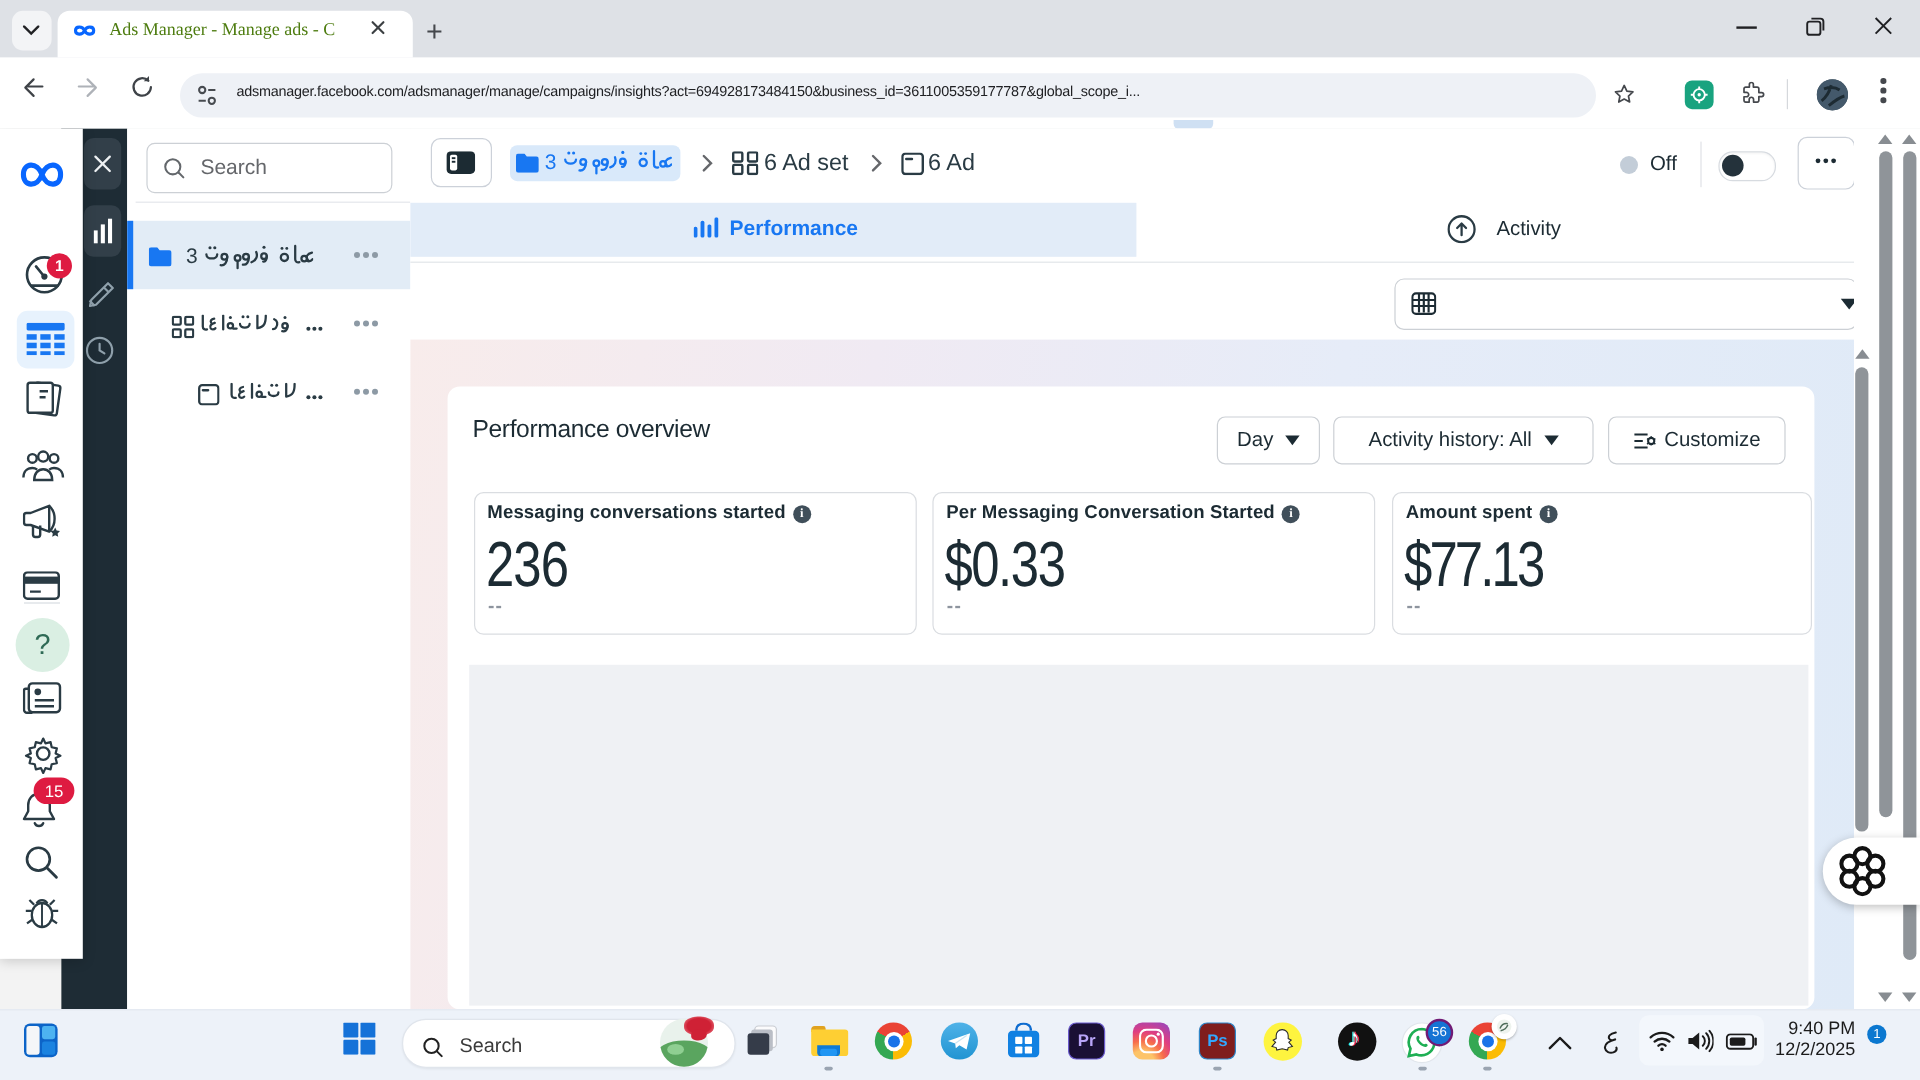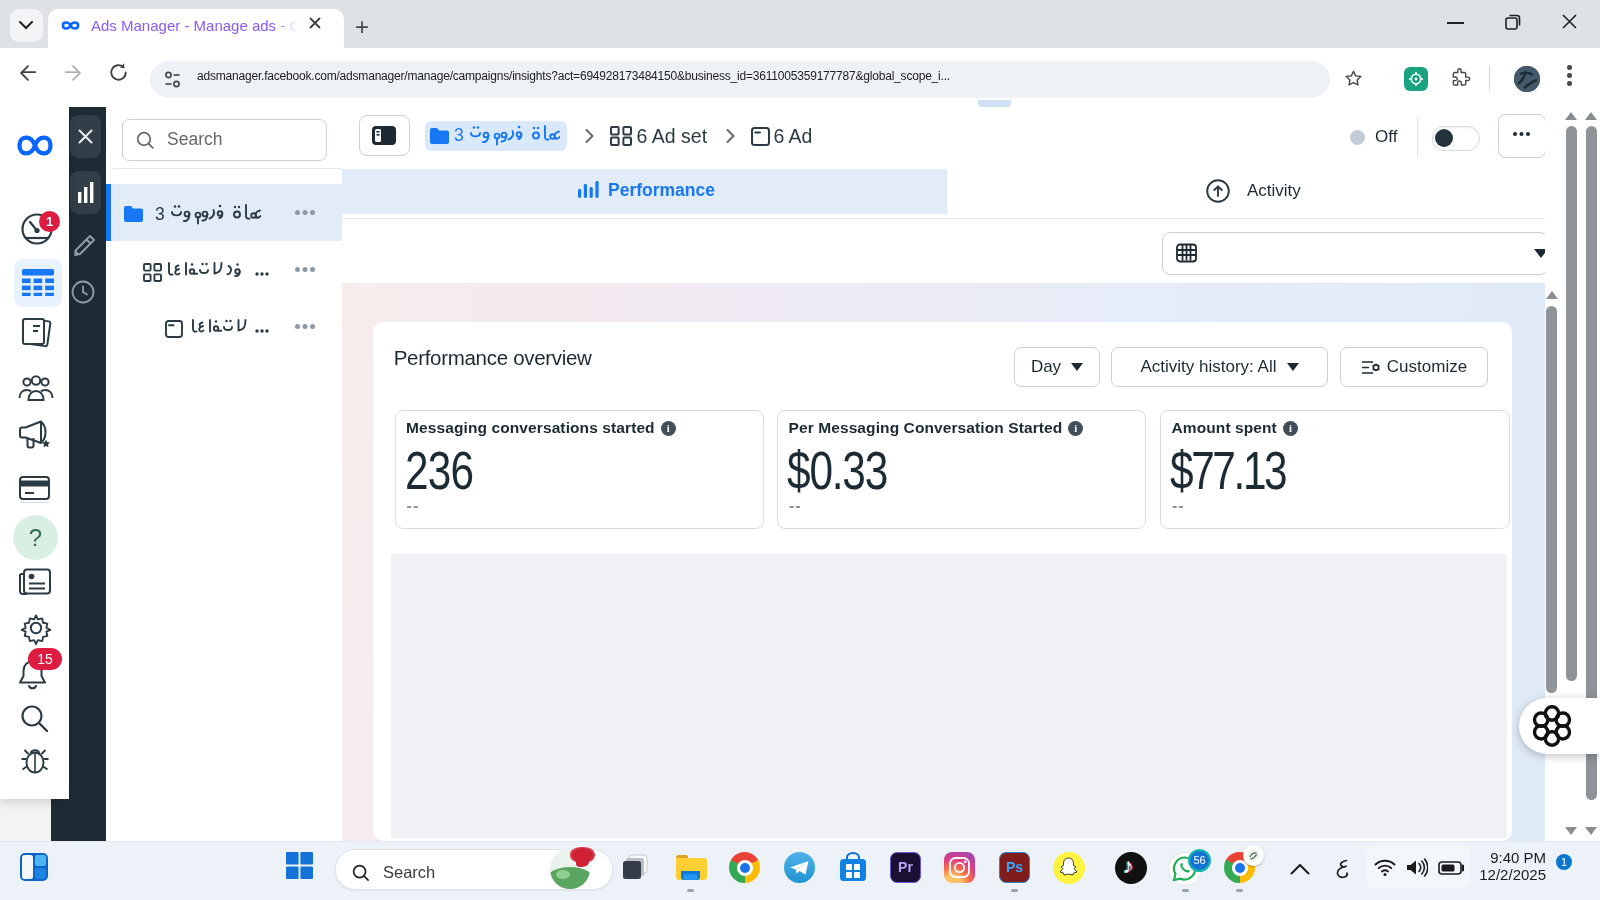--- a/index.html
+++ b/index.html
@@ -3,21 +3,21 @@
 <meta charset="utf-8">
 <style>
   html,body{margin:0;padding:0;}
   body{width:1600px;height:900px;overflow:hidden;font-family:"Liberation Sans",sans-serif;position:relative;background:#fff;}
   .abs{position:absolute;}
   
   #tabstrip{left:0;top:0;width:1600px;height:48px;background:#dee1e6;}
   #tabsearch{left:10px;top:9px;width:33px;height:33px;border-radius:9px;background:#f3f4f6;}
   #tabsearch svg{position:absolute;left:9px;top:12px;}
   #tab{left:48px;top:9px;width:296px;height:39px;background:#fff;border-radius:10px 10px 0 0;}
-  #tabtitle{left:91px;top:17px;width:207px;height:18px;font-size:15px;color:#8b5cf6;white-space:nowrap;overflow:hidden;
+  #tabtitle{left:91px;top:17px;width:207px;height:18px;font-size:15px;color:#4d7c0f;white-space:nowrap;overflow:hidden;font-family:Liberation Serif, serif;
     -webkit-mask-image:linear-gradient(to right,#000 88%,transparent);}
   #tabx{left:309px;top:17px;}
   #newtab{left:355px;top:13px;font-size:24px;font-weight:400;color:#45484d;}
   #winmin{left:1447px;top:22px;width:17px;height:2px;background:#202124;}
   #winmax{left:1505px;top:14px;}
   #winclose{left:1562px;top:14px;}
   #toolbar{left:0;top:48px;width:1600px;height:59px;background:#fff;border-bottom:1px solid #dcdfe3;}
   .navic{top:62px;}
   #urlpill{left:150px;top:61px;width:1180px;height:37px;background:#eef1f6;border-radius:19px;}
   #urltext{left:197px;top:69px;width:1120px;height:22px;font-size:12px;color:#202124;white-space:nowrap;overflow:hidden;letter-spacing:-0.2px;}
@@ -568,21 +568,21 @@
     </svg>
 
   <div class="tic" style="left:1115px;position:absolute;width:32px;height:32px;border-radius:50%;background:#111"></div>
   <div class="tic" style="left:1123px;top:12px;position:absolute;font-size:21px;font-weight:bold;color:#fff;text-shadow:1.2px 0 0 #f0234d,-1.2px 0 0 #2ef0ee">♪</div>
 
   <div class="tic" style="left:1168px;position:absolute;width:34px;height:34px;border-radius:50%;background:#fff;border:1px solid #e1e6ec;box-sizing:border-box"></div>
   <svg class="tic" style="left:1172px;top:14px" width="26" height="26" viewBox="0 0 26 26">
       <path d="M13 1.5A11 11 0 0 0 3.4 17.9L2 24l6.3-1.3A11 11 0 1 0 13 1.5z" fill="none" stroke="#1faf54" stroke-width="2.2"></path>
       <path d="M8.5 8c.8-1.5 2-1 2.3 0 .3.8.1 1.5-.4 2.1 1 2 2.5 3.4 4.3 4.2.7-.5 1.4-.8 2.2-.4 1 .4 1.3 1.6-.2 2.3-3.3 1.4-9.7-4.6-8.2-8.2z" fill="#1faf54"></path>
     </svg>
-  <div class="tic" style="left:1188px;top:7px;position:absolute;width:23px;height:23px;border-radius:50%;background:#1573d4;border:2px solid #14b8a6;box-sizing:border-box;color:#fff;font-size:11px;text-align:center;line-height:19px">56</div>
+  <div class="tic" style="left:1188px;top:7px;position:absolute;width:23px;height:23px;border-radius:50%;background:#1573d4;border:2px solid #701a75;box-sizing:border-box;color:#fff;font-size:11px;text-align:center;line-height:19px">56</div>
 
   <div class="tic chromeic" style="left:1224px"></div>
   <div class="tic" style="left:1243px;top:3px;position:absolute;width:21px;height:21px;border-radius:50%;background:#fff;box-shadow:0 1px 2px rgba(0,0,0,.25)"></div>
   <svg class="tic" style="left:1247px;top:7px" width="13" height="13" viewBox="0 0 13 13">
       <circle cx="6.5" cy="6.5" r="6" fill="#eef3ee"></circle>
       <path d="M3 8c1-2.5 3-4.5 6.5-4M3.5 10c2.5-.5 5-2 6-5" stroke="#4f6d5a" stroke-width="1.2" fill="none"></path>
     </svg>
 
   <div class="rdot" style="left:687px"></div>
   <div class="rdot" style="left:1011px"></div>

